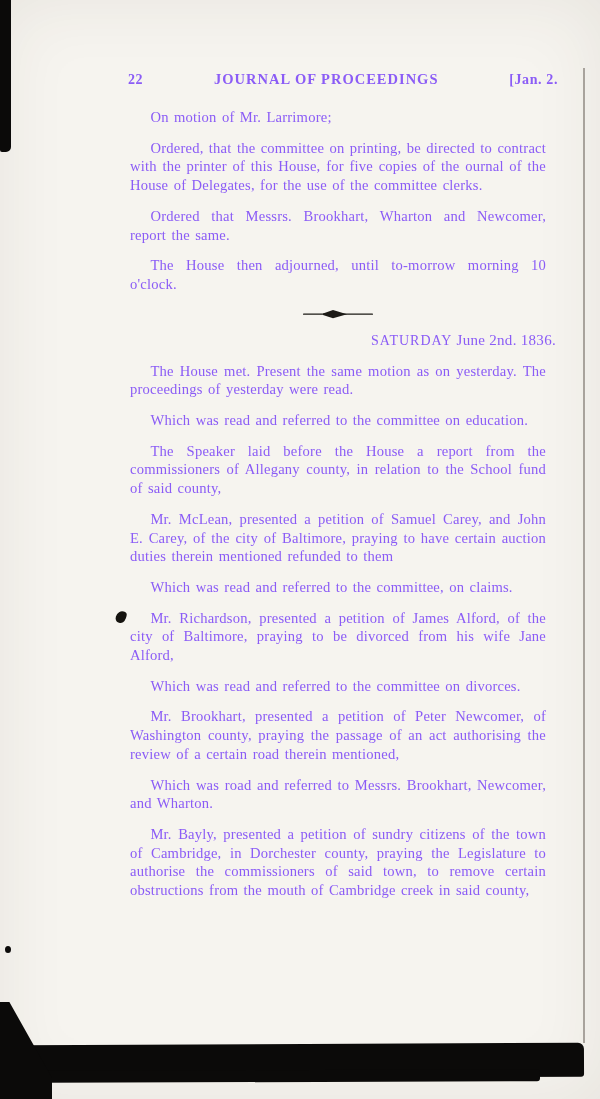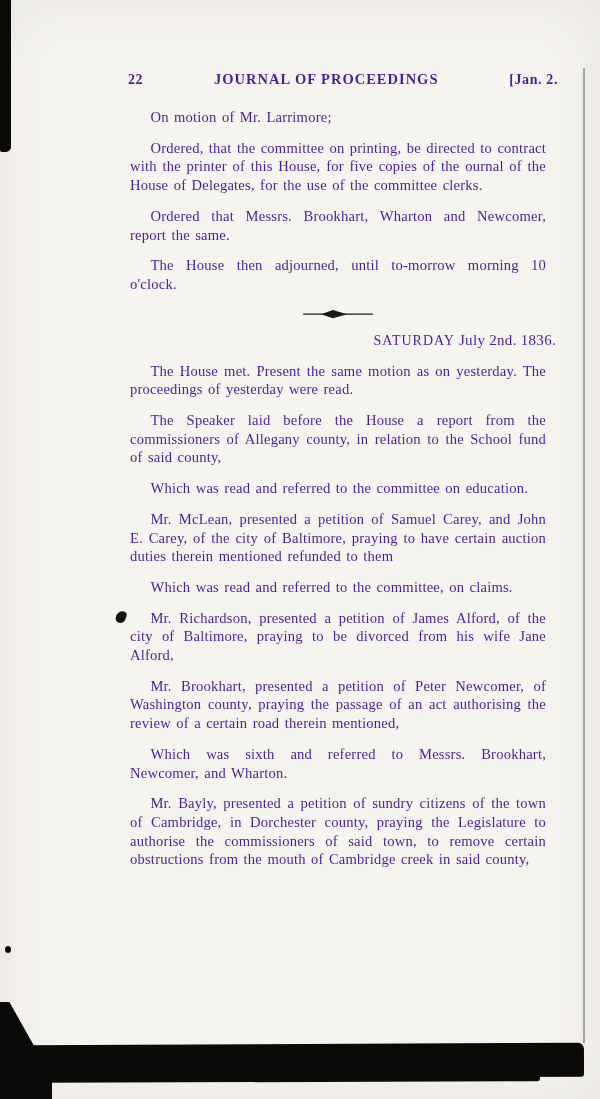--- a/index.html
+++ b/index.html
@@ -3,21 +3,21 @@
 <meta charset="utf-8">
 <style>
   html, body { margin: 0; padding: 0; background: #ffffff; }
   .scan {
     position: relative;
     width: 600px;
     height: 1099px;
     background: #f6f4ef;
     overflow: hidden;
     font-family: "Liberation Serif", "DejaVu Serif", serif;
-    color: #4c1d95;
+    color: #8b5cf6;
     box-shadow: inset 0 0 70px rgba(60,50,40,0.08);
   }
   .content {
     position: absolute;
     left: 118px;
     top: 64px;
     width: 440px;
   }
   .page-header {
     display: flex;
@@ -104,32 +104,33 @@
 
     <div class="divider">
       <svg width="70" height="11" viewBox="0 0 70 11" aria-hidden="true">
         <rect x="0" y="4.6" width="70" height="1.2" rx="0.6" fill="#1c1a16"></rect>
         <path d="M20 4.4 L30 1.1 L44 5.2 L30 9.3 L20 6 Z" fill="#1c1a16"></path>
       </svg>
     </div>
 
     <h2 class="session-heading">
       <span class="day">SATURDAY</span>
-      <span class="date">July 2nd. 1836.</span>
+      <span class="date">June 2nd. 1836.</span>
     </h2>
 
     <section>
       <p class="para">The House met.  Present the same motion as on yesterday.  The proceedings of yesterday were read.</p>
+      <p class="para">Which was read and referred to the committee on education.</p>
       <p class="para">The Speaker laid before the House a report from the commissioners of Allegany county, in relation to the School fund of said county,</p>
-      <p class="para">Which was read and referred to the committee on education.</p>
       <p class="para">Mr. McLean, presented a petition of Samuel Carey, and John E. Carey, of the city of Baltimore, praying to have certain auction duties therein mentioned refunded to them</p>
       <p class="para">Which was read and referred to the committee, on claims.</p>
       <p class="para has-inkblot">Mr. Richardson, presented a petition of James Alford, of the city of Baltimore, praying to be divorced from his wife Jane Alford,<span class="inkblot"></span></p>
+      <p class="para">Which was read and referred to the committee on divorces.</p>
       <p class="para">Mr. Brookhart, presented a petition of Peter Newcomer, of Washington county, praying the passage of an act authorising the review of a certain road therein mentioned,</p>
-      <p class="para">Which was sixth and referred to Messrs. Brookhart, Newcomer, and Wharton.</p>
+      <p class="para">Which was road and referred to Messrs. Brookhart, Newcomer, and Wharton.</p>
       <p class="para">Mr. Bayly, presented a petition of sundry citizens of the town of Cambridge, in Dorchester county, praying the Legislature to authorise the commissioners of said town, to remove certain obstructions from the mouth of Cambridge creek in said county,</p>
     </section>
 
   </main>
 
   <div class="art art-left-bar"></div>
   <div class="art art-dot"></div>
   <div class="art art-bottom-band"></div>
   <div class="art art-bottom-band2"></div>
   <div class="art art-corner-blob"></div>

